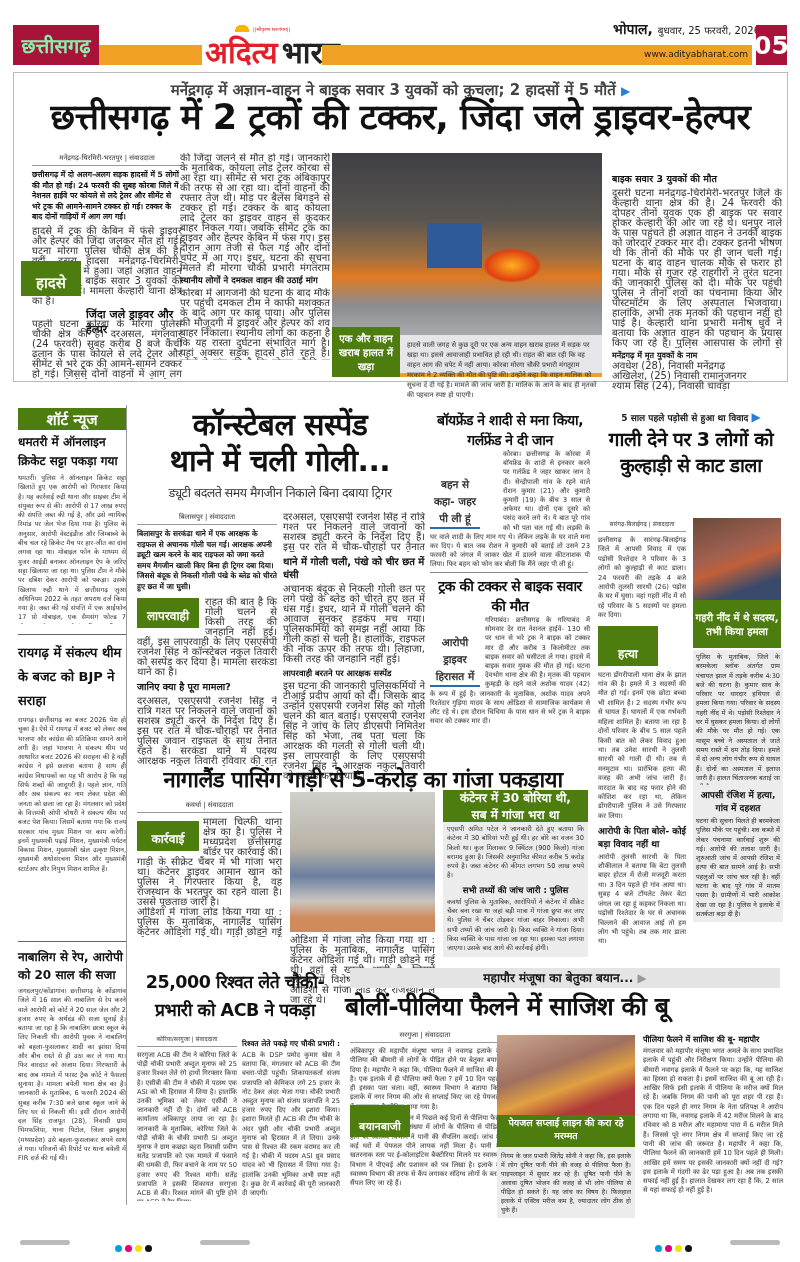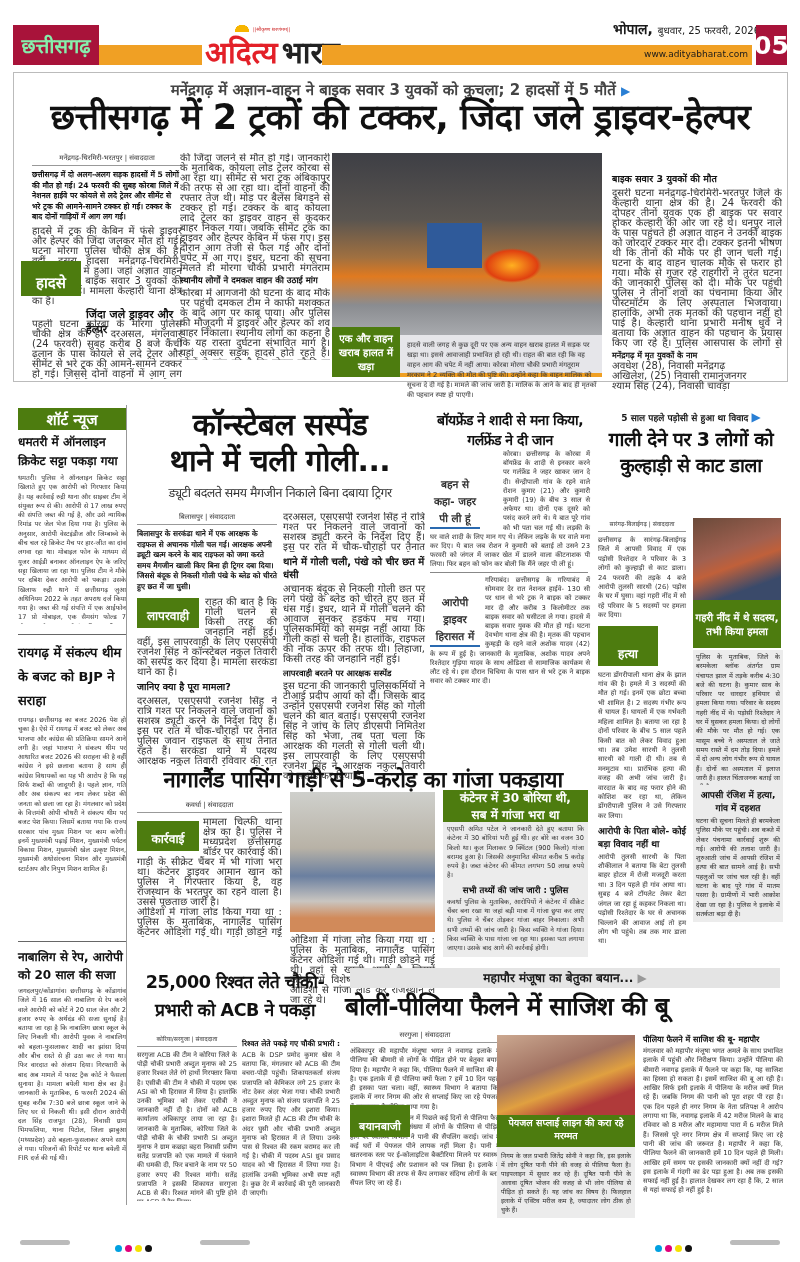--- a/index.html
+++ b/index.html
@@ -135,20 +135,21 @@
 </div>
 
 <div class="abs" style="left:430px;top:410px;width:160px">
   <div class="headline-xl" style="font-size:14px;line-height:20px">बॉयफ्रेंड ने शादी से मना किया, गर्लफ्रेंड ने दी जान</div>
   <div class="pull-quote" style="position:relative;float:left;width:50px;margin:26px 23px 2px 0">बहन से कहा- जहर पी ली हूं</div>
   <div class="body-text" style="font-size:6.8px;line-height:9.2px">कोरबा। छत्तीसगढ़ के कोरबा में बॉयफ्रेंड के शादी से इनकार करने पर गर्लफ्रेंड ने जहर खाकर जान दे दी। सेन्द्रीपाली गांव के रहने वाले रोशन कुमार (21) और कुमारी कुमारी (19) के बीच 3 साल से अफेयर था। दोनों एक दूसरे को पसंद करने लगे थे। ये बात पूरे गांव को भी पता चल गई थी। लड़की के घर वाले शादी के लिए मान गए थे। लेकिन लड़के के घर वाले मना कर दिए। ये बात जब रोशन ने कुमारी को बताई तो उसने 23 फरवरी को जंगल में जाकर खेत में डालने वाला कीटनाशक पी लिया। फिर बहन को फोन कर बोली कि मैंने जहर पी ली हूं।</div>
 </div>
 <div class="rule-h" style="left:430px;top:572px;width:158px"></div>
 
 <div class="abs" style="left:430px;top:576px;width:160px">
+  <div class="headline-xl" style="font-size:14px;line-height:20px">ट्रक की टक्कर से बाइक सवार की मौत</div>
   <div class="pull-quote" style="position:relative;float:left;width:50px;margin:18px 5px 2px 0">आरोपी ड्राइवर हिरासत में</div>
   <div class="body-text" style="font-size:6.8px;line-height:9.2px">गरियाबंद। छत्तीसगढ़ के गरियाबंद में सोमवार देर रात नेशनल हाईवे- 130 सी पर धान से भरे ट्रक ने बाइक को टक्कर मार दी और करीब 3 किलोमीटर तक बाइक सवार को घसीटता ले गया। हादसे में बाइक सवार युवक की मौत हो गई। घटना देवभोग थाना क्षेत्र की है। मृतक की पहचान कुम्हड़ी के रहने वाले अशोक यादव (42) के रूप में हुई है। जानकारी के मुताबिक, अशोक यादव अपने रिश्तेदार गुड़िया यादव के साथ ओडिशा से सामाजिक कार्यक्रम से लौट रहे थे। इस दौरान चिचिया के पास धान से भरे ट्रक ने बाइक सवार को टक्कर मार दी।</div>
 </div>
 
 <div class="abs" style="left:596px;top:410px;width:190px">
   <div style="font-size:9px;font-weight:bold;text-align:center"><span>5 साल पहले पड़ोसी से हुआ था विवाद</span> <span class="arrow">▶</span></div>
   <div class="headline-xl" style="font-size:19px;line-height:26px;margin-top:2px">गाली देने पर 3 लोगों को कुल्हाड़ी से काट डाला</div>
 </div>
 <div class="abs" style="left:598px;top:520px;width:88px">
   <div class="byline" style="font-size:6px">सारंगढ़-बिलाईगढ़ | संवाददाता</div>

